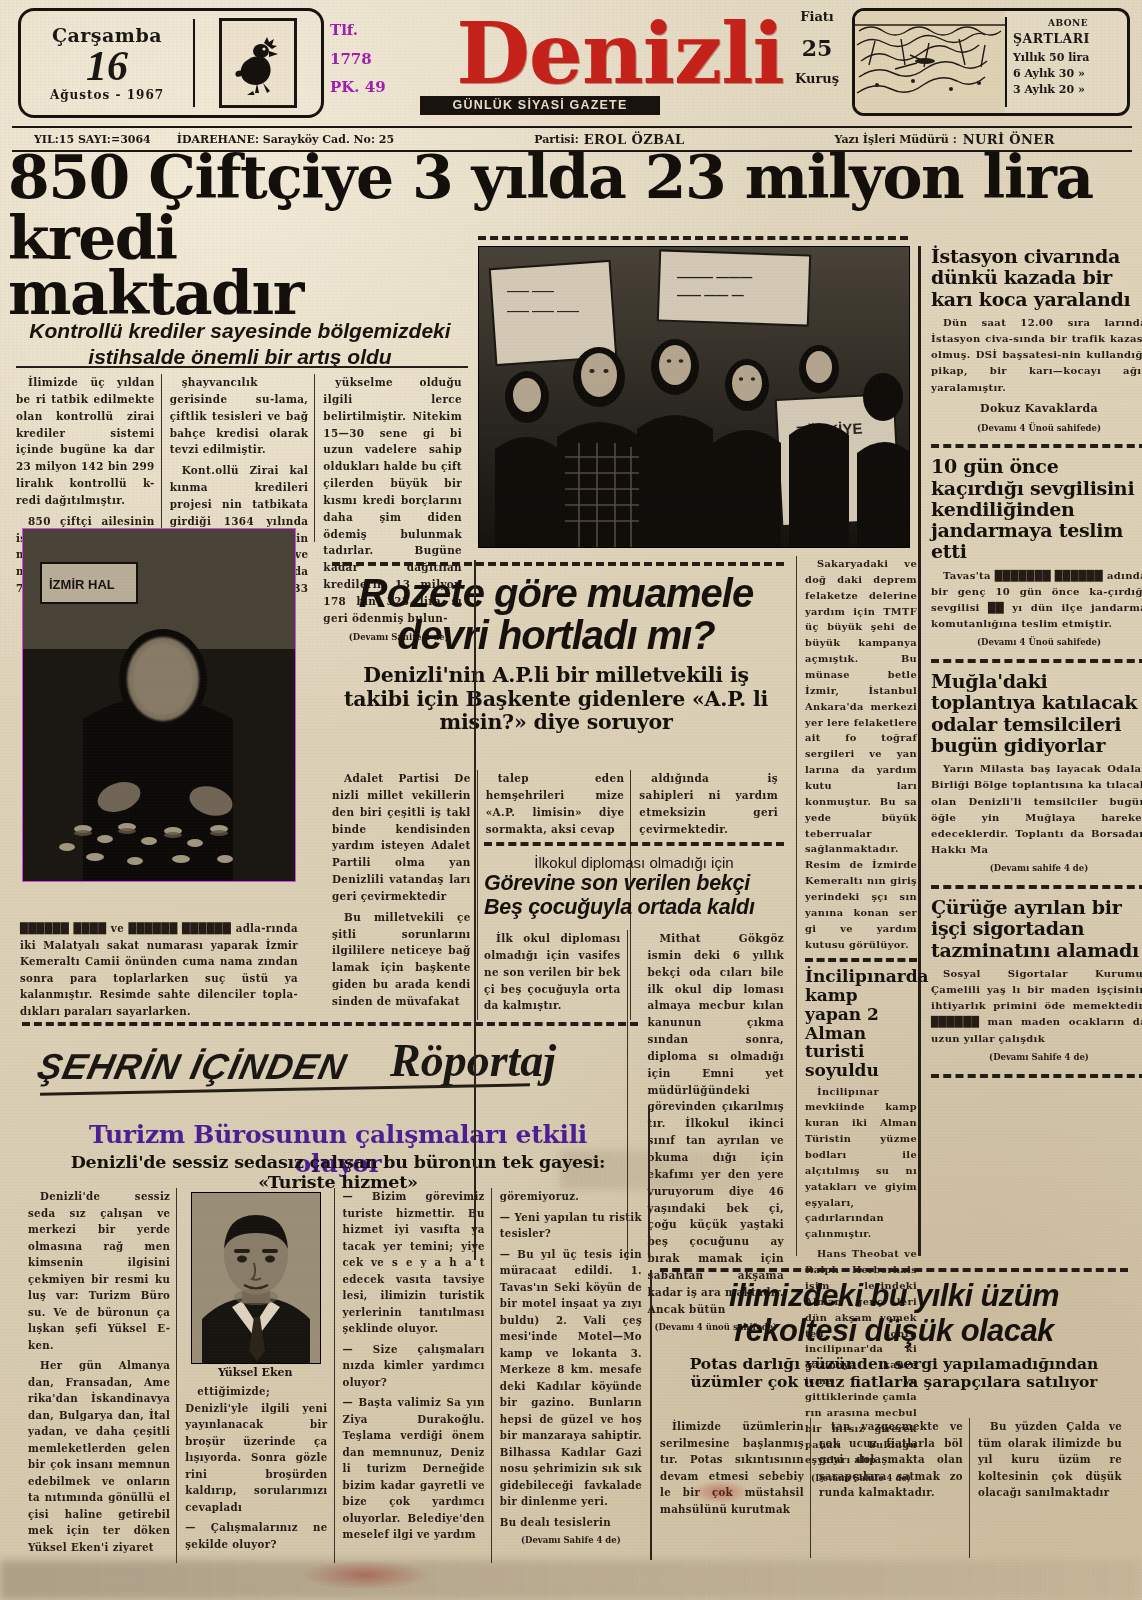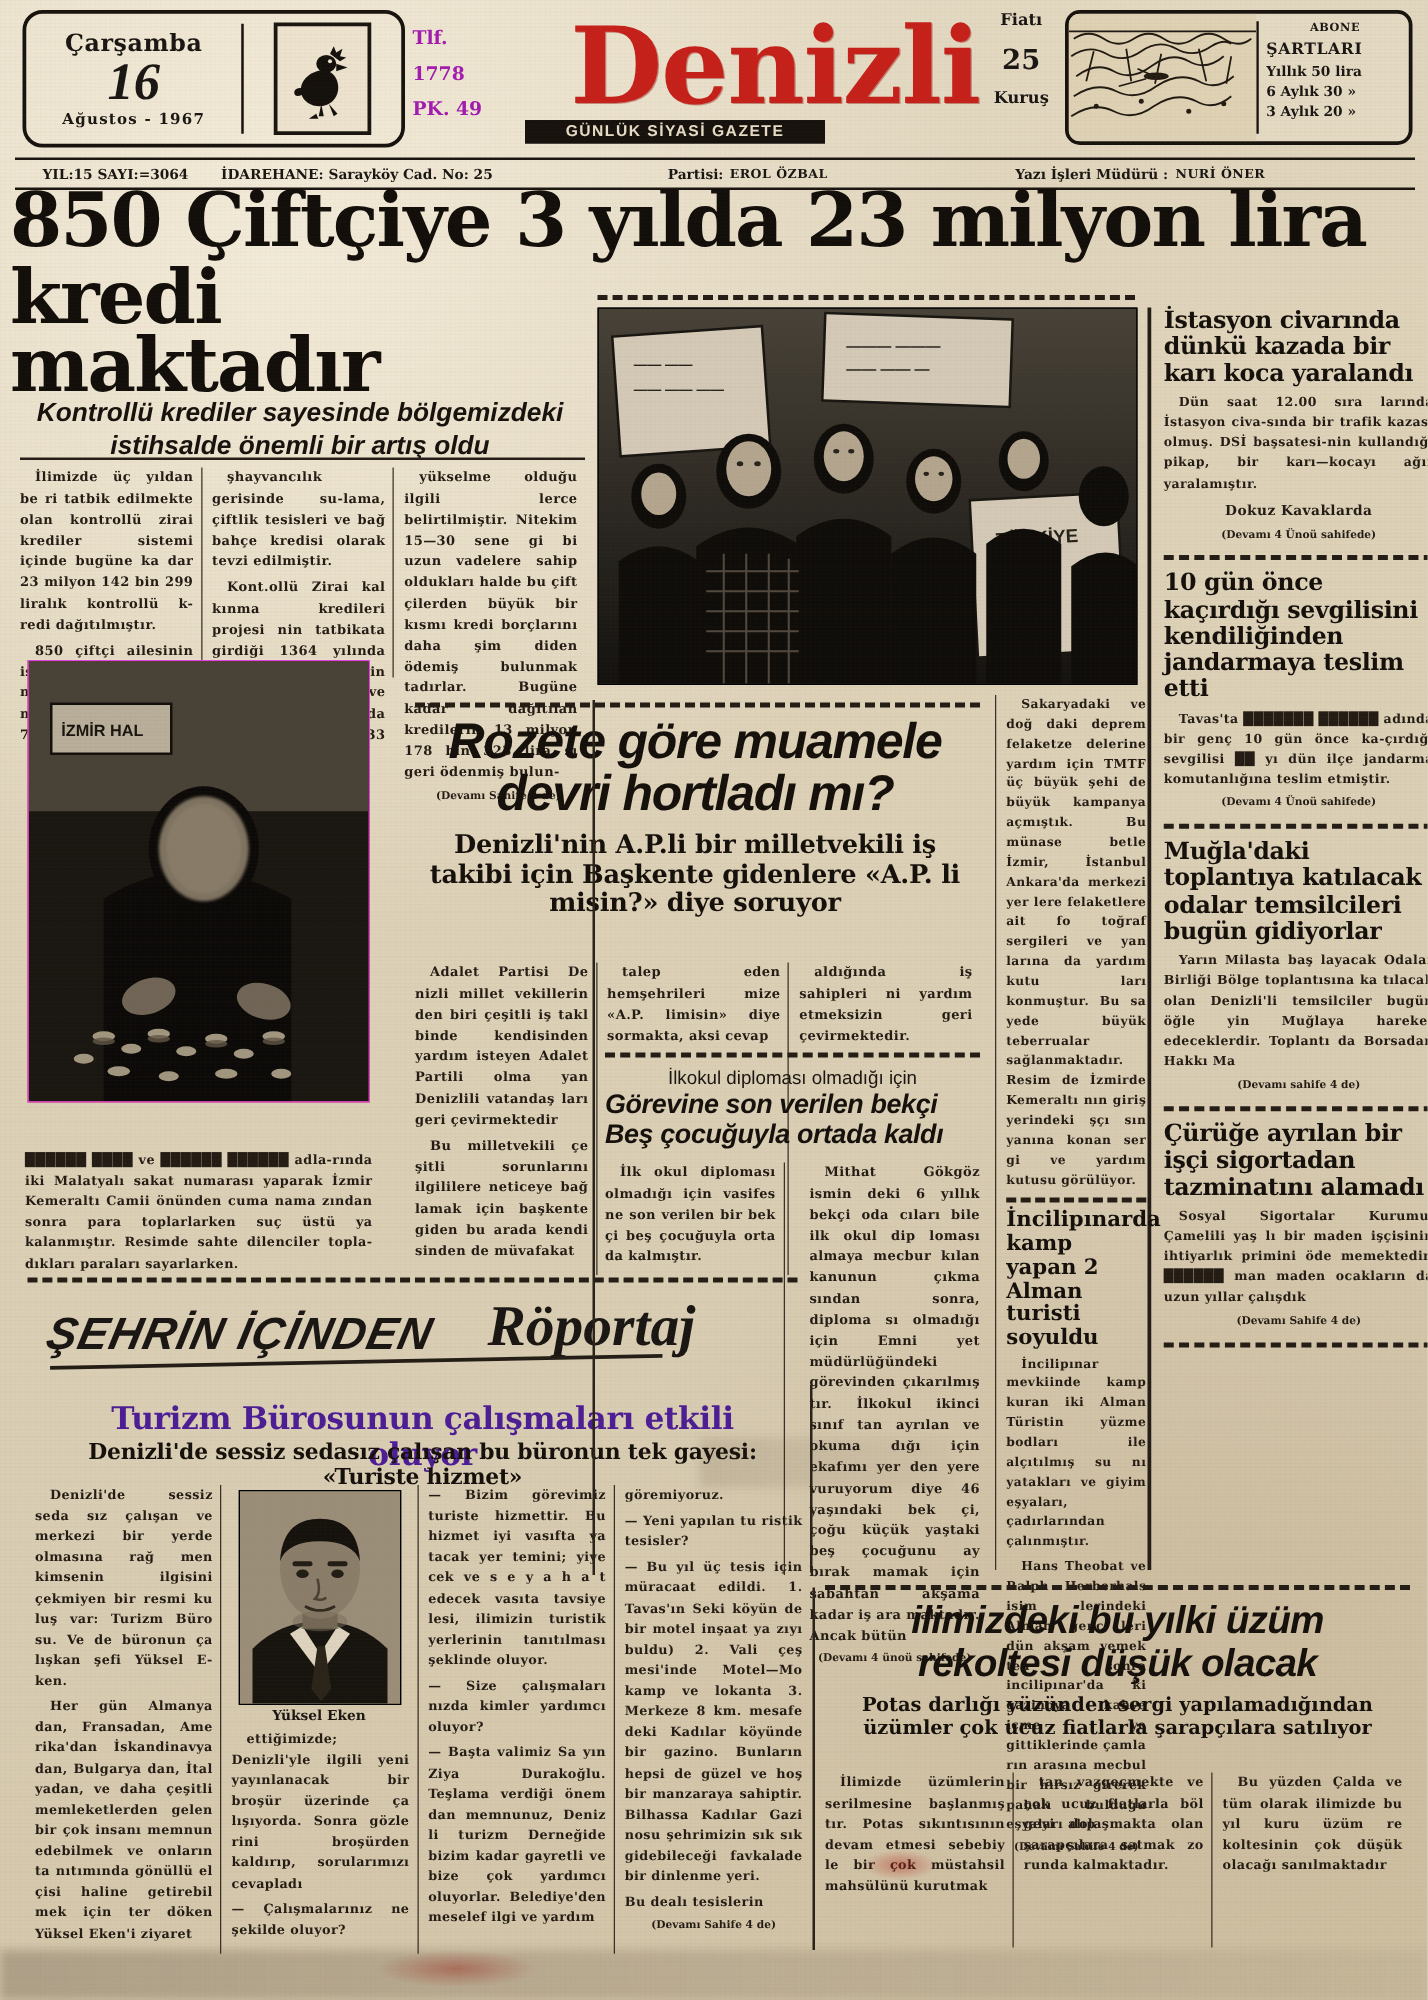--- a/index.html
+++ b/index.html
@@ -69,21 +69,21 @@
   .substerms .hd{font-size:9px;letter-spacing:.5px;text-align:center;}
   .substerms .hd2{font-size:12.5px;letter-spacing:.5px;margin-bottom:2px;}
 
   
   .infobar{position:absolute;left:12px;top:126px;width:1120px;height:22px;
     border-top:2px solid #1a1510;border-bottom:2px solid #1a1510;
     font-family:"DejaVu Serif",serif;font-weight:bold;font-size:11px;
     display:flex;align-items:center;}
   .infobar span{display:inline-block;}
   .ib1{margin-left:22px;} .ib2{margin-left:26px;} .ib3{margin-left:140px;} .ib4{margin-left:150px;}
-  .nm{font-size:10px;letter-spacing:.4px;}
+  .nm{font-size:13px;letter-spacing:.4px;}
 
   
   .mainhead{
     position:absolute;left:8px;top:150px;width:1126px;
     font-family:"DejaVu Serif",serif;font-weight:bold;
     font-size:60px;line-height:.92;letter-spacing:-1.5px;color:#120e0a;
   }
   .mainhead .l2{display:block;width:470px;margin-top:6px;}
 
   

